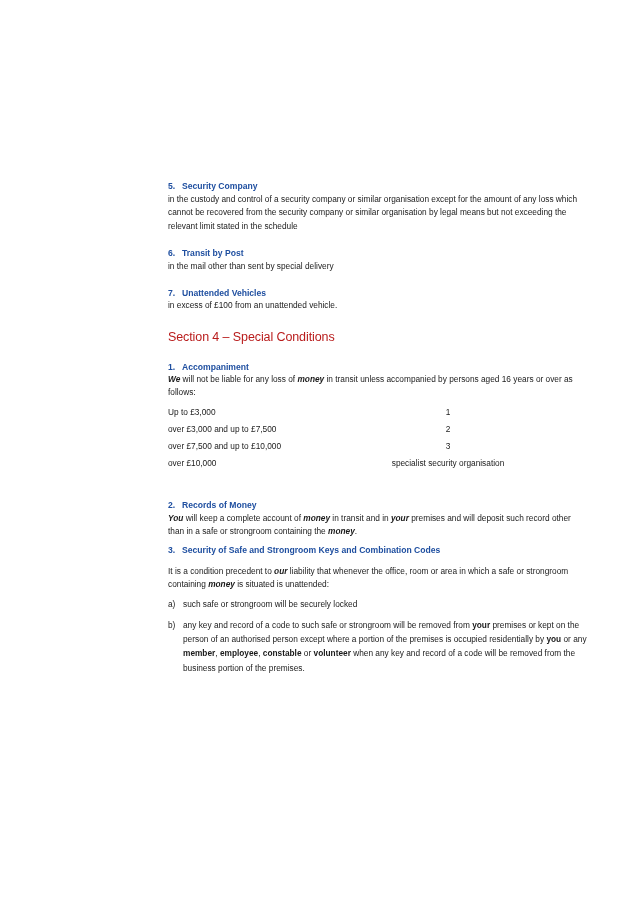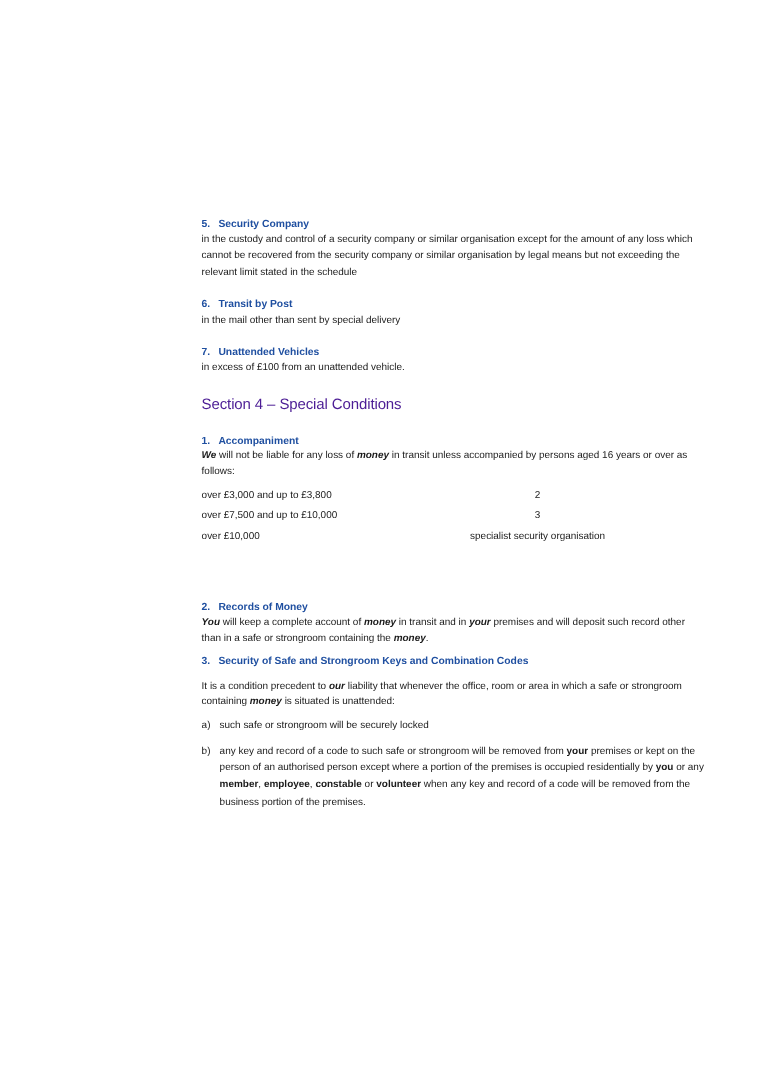--- a/index.html
+++ b/index.html
@@ -3,21 +3,21 @@
   <meta charset="utf-8">
   <style>
     html, body { margin:0; padding:0; }
     body { width:636px; height:900px; background:#ffffff; position:relative; overflow:hidden;
       font-family:"Liberation Sans", "DejaVu Sans", sans-serif; color:#1a1a1a; }
     .page { position:absolute; left:168px; top:0; width:420px; }
     .h { color:#1f4fa0; font-weight:bold; font-size:8.6px; line-height:12px; position:absolute; white-space:nowrap; }
     .h .num { display:inline-block; width:14px; }
     .p { font-size:8.3px; line-height:13.3px; position:absolute; width:420px; }
     .p b { font-weight:bold;font-style:italic; }
-    .sec { color:#4c1d95; font-size:12.5px; position:absolute; white-space:nowrap; letter-spacing:-0.1px; }
+    .sec { color:#b91c1c; font-size:12.5px; position:absolute; white-space:nowrap; letter-spacing:-0.1px; }
     .tbl { position:absolute; font-size:8.3px; width:420px; }
     .tr { position:relative; height:17px; line-height:13px; }
     .tr .c1 { position:absolute; left:0; }
     .tr .c2 { position:absolute; left:205px; width:150px; text-align:center; }
     .tr.head { font-weight:bold; }
     .li { position:absolute; font-size:8.3px; line-height:14.2px; width:420px; }
     .li .lab { position:absolute; left:0; }
     .li .txt { position:absolute; left:15px; width:408px; }
     .pg { position:absolute; left:602px; top:911px; font-size:8.5px; font-weight:bold; color:#222; }
   </style>
@@ -35,21 +35,25 @@
   <div class="h" style="top:287px"><span class="num">7.</span><span>Unattended Vehicles</span></div>
   <div class="p" style="top:299px">in excess of £100 from an unattended vehicle.</div>
 
   <div class="sec" style="top:330px">Section 4 – Special Conditions</div>
 
   <div class="h" style="top:361px"><span class="num">1.</span><span>Accompaniment</span></div>
   <div class="p" style="top:373px"><b>We</b><span> will not be liable for any loss of </span><b>money</b><span> in transit unless accompanied by persons aged 16 years or over as follows:</span></div>
 
   <div class="tbl" style="top:406px">
     <div class="tr">
-      <span class="c1">over £3,000 and up to £3,800</span>
+      <span class="c1">Up to £3,000</span>
+      <span class="c2">1</span>
+    </div>
+    <div class="tr">
+      <span class="c1">over £3,000 and up to £7,500</span>
       <span class="c2">2</span>
     </div>
     <div class="tr">
       <span class="c1">over £7,500 and up to £10,000</span>
       <span class="c2">3</span>
     </div>
     <div class="tr">
       <span class="c1">over £10,000</span>
       <span class="c2">specialist security organisation</span>
     </div>

